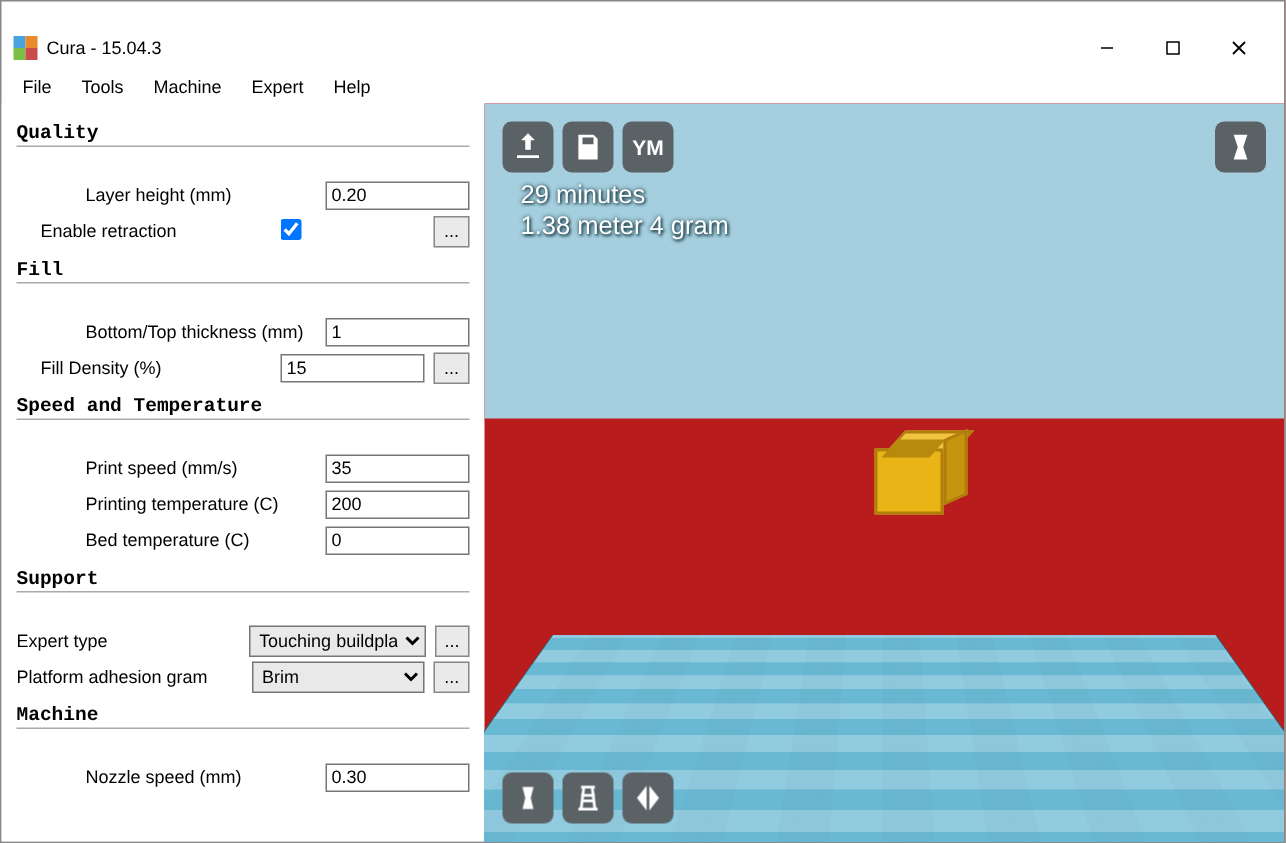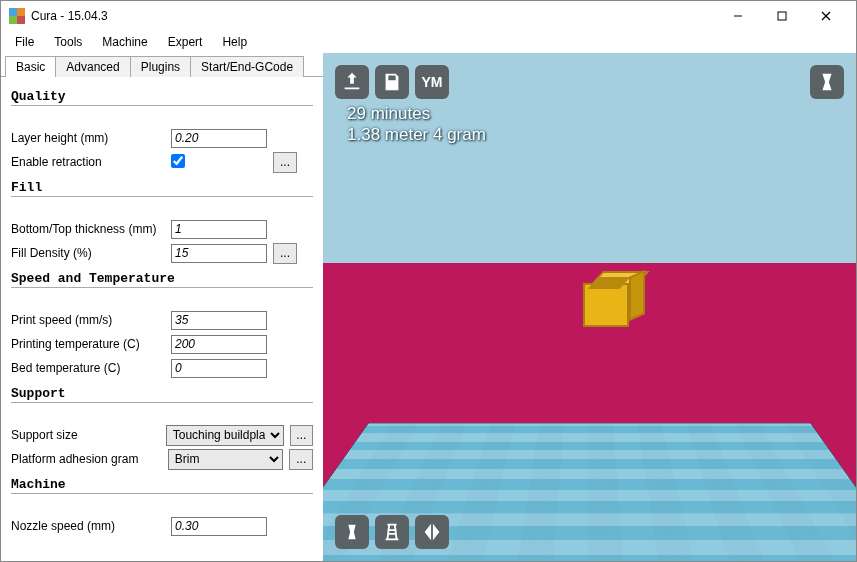--- a/index.html
+++ b/index.html
@@ -1,49 +1,49 @@
 <!DOCTYPE html>
 <html><head>
 <meta charset="utf-8">
 <style>
 * { box-sizing: border-box; margin: 0; padding: 0; font-family: "Segoe UI", Tahoma, sans-serif; font-size: 12px; }
 body { background: #fff; width: 857px; height: 562px; border: 1px solid #888; display: flex; flex-direction: column; overflow: hidden; }
 
 
-.titlebar { height: 30px; display: flex; align-items: center; padding: 0 8px; }
+.titlebar { height: 30px; display: flex; align-items: center; padding: 0 8px; margin-top: 16px; }
 .titlebar .appicon { width: 16px; height: 16px; margin-right: 6px; display: flex; flex-wrap: wrap; }
 .titlebar .appicon span { width: 8px; height: 8px; }
 .titlebar .title { flex: 0 0 auto; font-size: 12px; }
 .titlebar .spacer { flex: 1; }
 .titlebar .winbtn { width: 44px; height: 30px; display: flex; align-items: center; justify-content: center; }
 .titlebar svg { width: 10px; height: 10px; }
 
 
 .menubar { height: 22px; display: flex; align-items: center; padding: 0 6px; gap: 4px; }
 .menubar .menuitem { padding: 2px 8px; cursor: default; }
 
 
 .mainsplit { flex: 1; display: flex; min-height: 0; }
 .leftpanel { width: 322px; background: #fff; display: flex; flex-direction: column; }
-.rightpanel { flex: 1; position: relative; background: #be185d; overflow: hidden; }
+.rightpanel { flex: 1; position: relative; background: #b91c1c; overflow: hidden; }
 
 
 .tabstrip { display: flex; align-items: flex-end; height: 24px; border-bottom: 1px solid #a8a8a8; padding-left: 4px; }
 .tab { padding: 3px 10px; border: 1px solid #a8a8a8; border-bottom: none; background: #f2f2f2; margin-right: 0px; cursor: default; position: relative; top: 1px; }
 .tab.active { background: #fff; }
 .tab:not(.active) { border-left: none; }
 .tab:first-child { border-left: 1px solid #a8a8a8; }
 
 
 .settings { padding: 6px 10px 10px 10px; overflow-y: auto; flex: 1; }
 .section { margin-top: 6px; }
 .section h3 { font-weight: bold; font-size: 13px; border-bottom: 1px solid #aaa; padding-bottom: 1px; margin-bottom: 20px; font-family: Liberation Mono, monospace; }
-.row { display: flex; align-items: center; height: 24px; }
+.row { display: flex; align-items: center; height: 24px; justify-content: flex-end; }
 .row .label { width: 160px; }
-.row input[type=text] { width: 96px; height: 19px; border: 1px solid #777; padding: 0 3px; font-size: 12px; background:#fff;font-style:italic; }
+.row input[type=text] { width: 96px; height: 19px; border: 1px solid #777; padding: 0 3px; font-size: 12px; background:#fff; }
 .row input[type=checkbox] { width: 14px; height: 14px; }
 .row select { width: 118px; height: 21px; border: 1px solid #777; background: #e9e9e9; font-size: 12px; padding: 0 2px; }
 .row .dotsbtn { width: 24px; height: 21px; border: 1px solid #888; background: #eaeaea; margin-left: 6px; display:flex; align-items:center; justify-content:center; cursor:default;}
 .row .dotsbtn::after { content: "..."; }
 .row .cbwrap { width: 96px; }
 
 
 .view3d { position: absolute; inset: 0; }
 .floor { position: absolute; left: -60px; right: -60px; bottom: -10px; height: 480px; transform-origin: bottom center; transform: perspective(900px) rotateX(63deg); background:
   repeating-linear-gradient(90deg, rgba(0,0,0,0) 0 36px, rgba(0,0,0,0.02) 36px 72px),
@@ -106,26 +106,20 @@
   <div class="menuitem">File</div>
   <div class="menuitem">Tools</div>
   <div class="menuitem">Machine</div>
   <div class="menuitem">Expert</div>
   <div class="menuitem">Help</div>
 </div>
 
 <div class="mainsplit">
 
   <div class="leftpanel">
-    <div class="tabstrip">
-      <div class="tab active">Basic</div>
-      <div class="tab">Advanced</div>
-      <div class="tab">Plugins</div>
-      <div class="tab">Start/End-GCode</div>
-    </div>
 
     <div class="settings">
 
       <div class="section">
         <h3>Quality</h3>
         <div class="row">
           <div class="label">Layer height (mm)</div>
           <input type="text" value="0.20" style="">
         </div>
         <div class="row">
@@ -160,21 +154,21 @@
         </div>
         <div class="row">
           <div class="label">Bed temperature (C)</div>
           <input type="text" value="0" style="">
         </div>
       </div>
 
       <div class="section">
         <h3>Support</h3>
         <div class="row">
-          <div class="label">Support size</div>
+          <div class="label">Expert type</div>
           <select><option>Touching buildplate</option></select>
           <div class="dotsbtn"></div>
         </div>
         <div class="row">
           <div class="label">Platform adhesion gram</div>
           <select><option>Brim</option></select>
           <div class="dotsbtn"></div>
         </div>
       </div>
 

